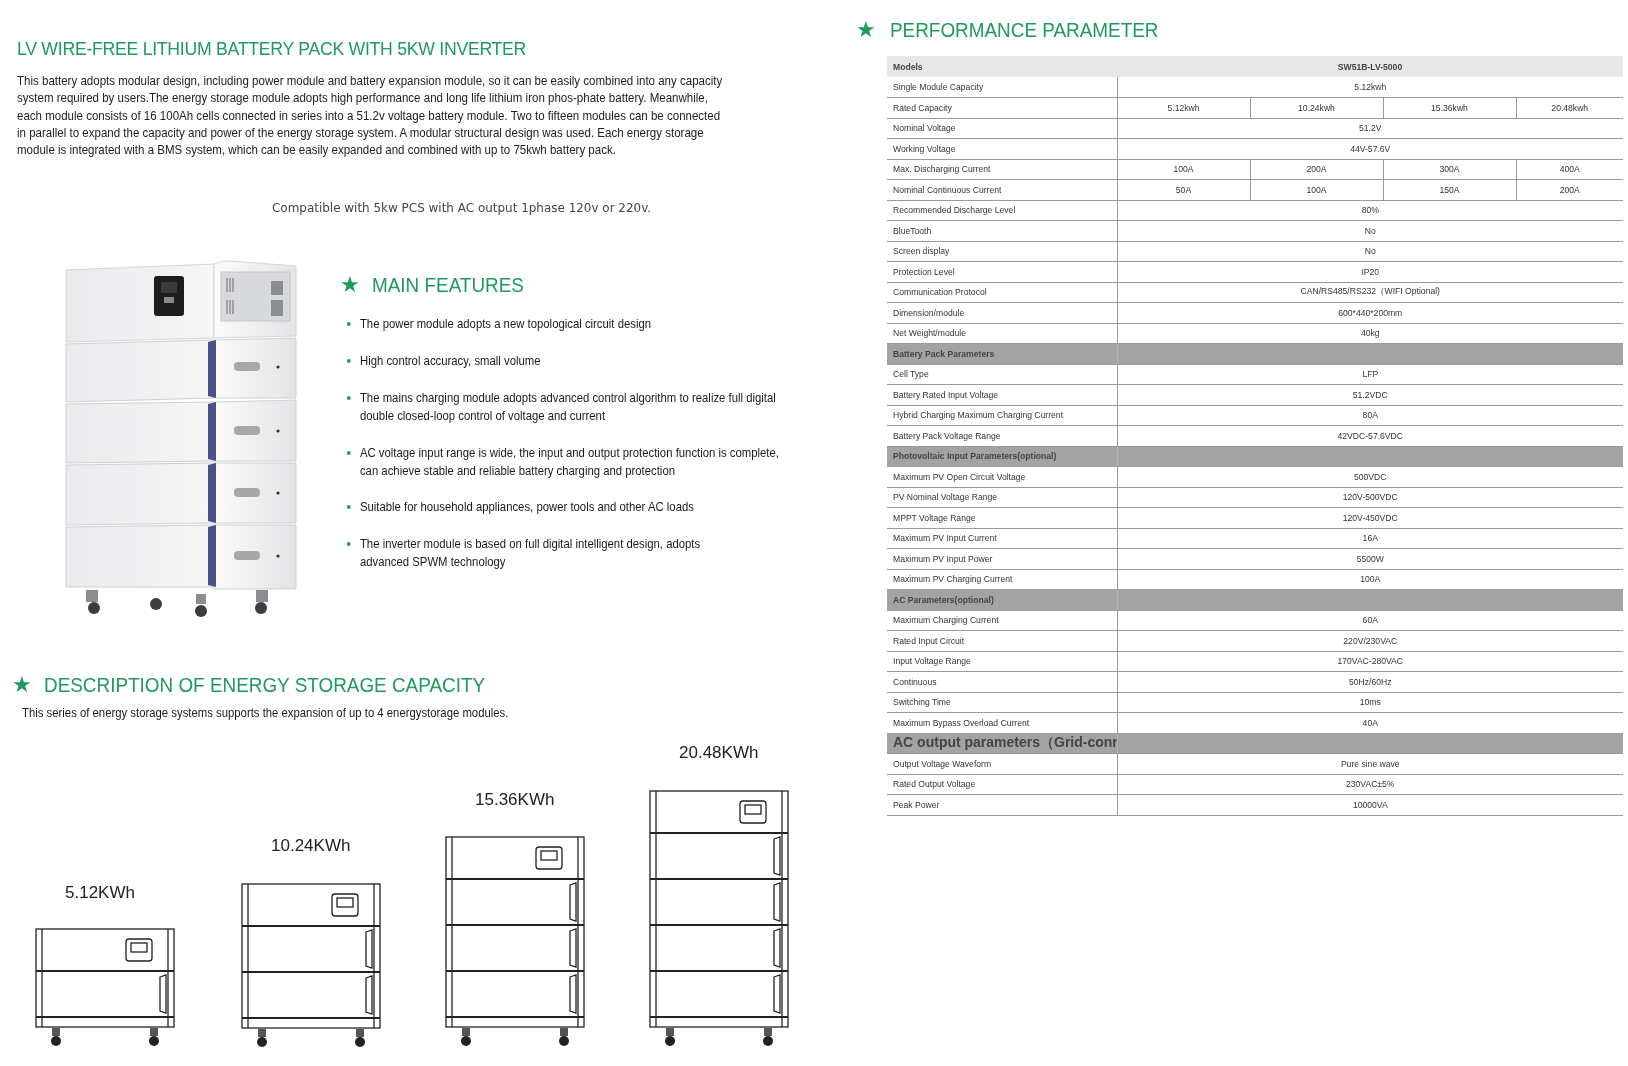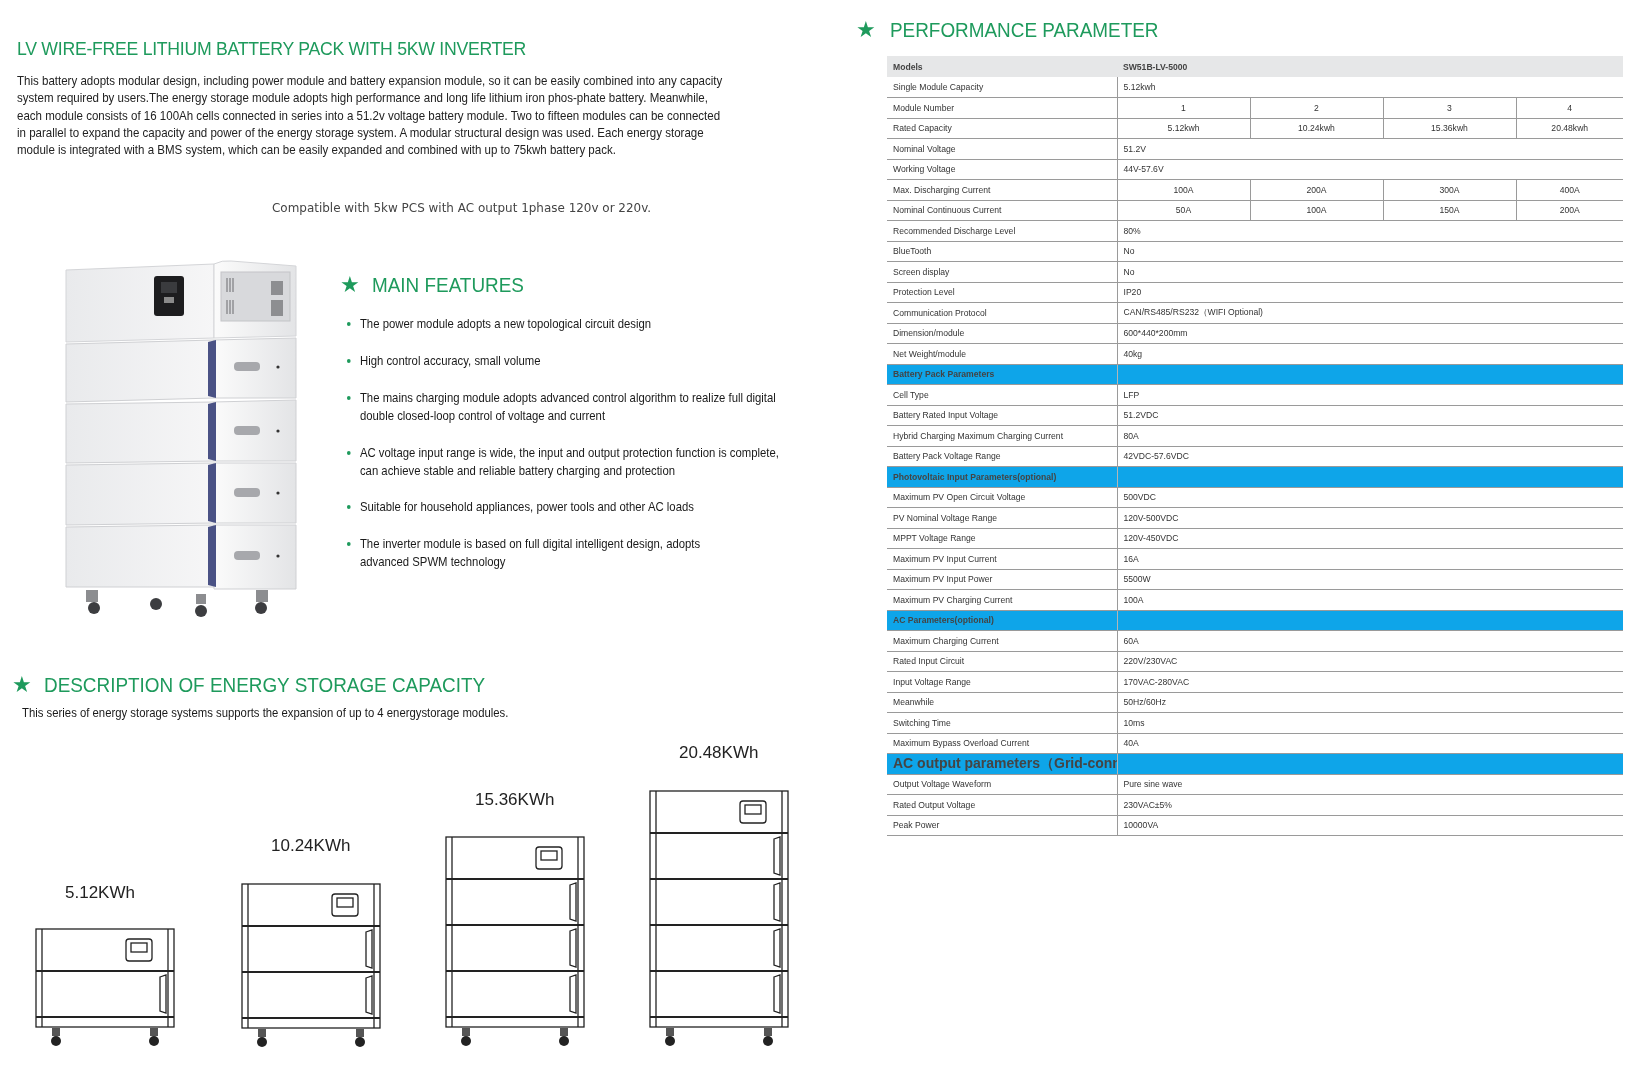--- a/index.html
+++ b/index.html
@@ -39,26 +39,26 @@
   .stack { position: absolute; }
 
   
   .perf-head { position: absolute; left: 856px; top: 17px; display: flex; align-items: center; gap: 14px; }
   .perf-head .star { font-size: 22px; }
   .perf-head .h { font-size: 21px; color: #1e9a5c; transform: scaleX(0.9); transform-origin: left; white-space: nowrap; }
 
   table.spec { position: absolute; left: 887px; top: 56px; width: 736px; border-collapse: collapse; font-size: 8.6px; color: #333; table-layout: fixed; }
   table.spec td { height: 20.5px; border-bottom: 1px solid #9a9a9a; padding: 0 6px; white-space: nowrap; overflow: hidden; }
   table.spec td.lbl { width: 230px; border-right: 1px solid #9a9a9a; }
-  table.spec td.val { text-align: left; }
+  table.spec td.val { text-align: center; }
   table.spec td.sub { text-align: center; border-right: 1px solid #9a9a9a; }
   table.spec td.sub.last { border-right: none; }
   table.spec tr.hdr td { background: #e6e7e8; border-bottom: none; height: 21px; font-weight: bold; color: #444; }
   table.spec tr.hdr td.lbl { border-right: none; }
-  table.spec tr.sec td { background: #0ea5e9; font-weight: bold; color: #444; }
+  table.spec tr.sec td { background: #a3a3a3; font-weight: bold; color: #444; }
   table.spec tr.sec td.lbl { border-right: 1px solid #b5b5b5; }
   table.spec tr.sec.big td { font-size: 14px; }
   .eff { line-height: 9px; display: inline-block; vertical-align: middle; }
 </style>
 </head>
 <body>
 
 <h1 class="main-title">LV WIRE-FREE LITHIUM BATTERY PACK WITH 5KW INVERTER</h1>
 <p class="intro">This battery adopts modular design, including power module and battery expansion module, so it can be easily combined into any capacity system required by users.The energy storage module adopts high performance and long life lithium iron phos-phate battery. Meanwhile, each module consists of 16 100Ah cells connected in series into a 51.2v voltage battery module. Two to fifteen modules can be connected in parallel to expand the capacity and power of the energy storage system. A modular structural design was used. Each energy storage module is integrated with a BMS system, which can be easily expanded and combined with up to 75kwh battery pack.</p>
 <p class="compat">Compatible with 5kw PCS with AC output 1phase 120v or 220v.</p>
@@ -270,27 +270,20 @@
   <tbody>
       <tr class="hdr">
     <td class="lbl">Models</td>
     <td class="val" colspan="4">SW51B-LV-5000</td>
   </tr>
   <tr>
         <td class="lbl">Single Module Capacity</td>
         <td class="val" colspan="4">5.12kwh</td>
       </tr>
   <tr>
-        <td class="lbl">Module Number</td>
-        <td class="sub">1</td>
-        <td class="sub">2</td>
-        <td class="sub">3</td>
-        <td class="sub last">4</td>
-      </tr>
-  <tr>
         <td class="lbl">Rated Capacity</td>
         <td class="sub">5.12kwh</td>
         <td class="sub">10.24kwh</td>
         <td class="sub">15.36kwh</td>
         <td class="sub last">20.48kwh</td>
       </tr>
   <tr>
         <td class="lbl">Nominal Voltage</td>
         <td class="val" colspan="4">51.2V</td>
       </tr>
@@ -401,21 +394,21 @@
       </tr>
   <tr>
         <td class="lbl">Rated Input Circuit</td>
         <td class="val" colspan="4">220V/230VAC</td>
       </tr>
   <tr>
         <td class="lbl">Input Voltage Range</td>
         <td class="val" colspan="4">170VAC-280VAC</td>
       </tr>
   <tr>
-        <td class="lbl">Meanwhile</td>
+        <td class="lbl">Continuous</td>
         <td class="val" colspan="4">50Hz/60Hz</td>
       </tr>
   <tr>
         <td class="lbl">Switching Time</td>
         <td class="val" colspan="4">10ms</td>
       </tr>
   <tr>
         <td class="lbl">Maximum Bypass Overload Current</td>
         <td class="val" colspan="4">40A</td>
       </tr>

